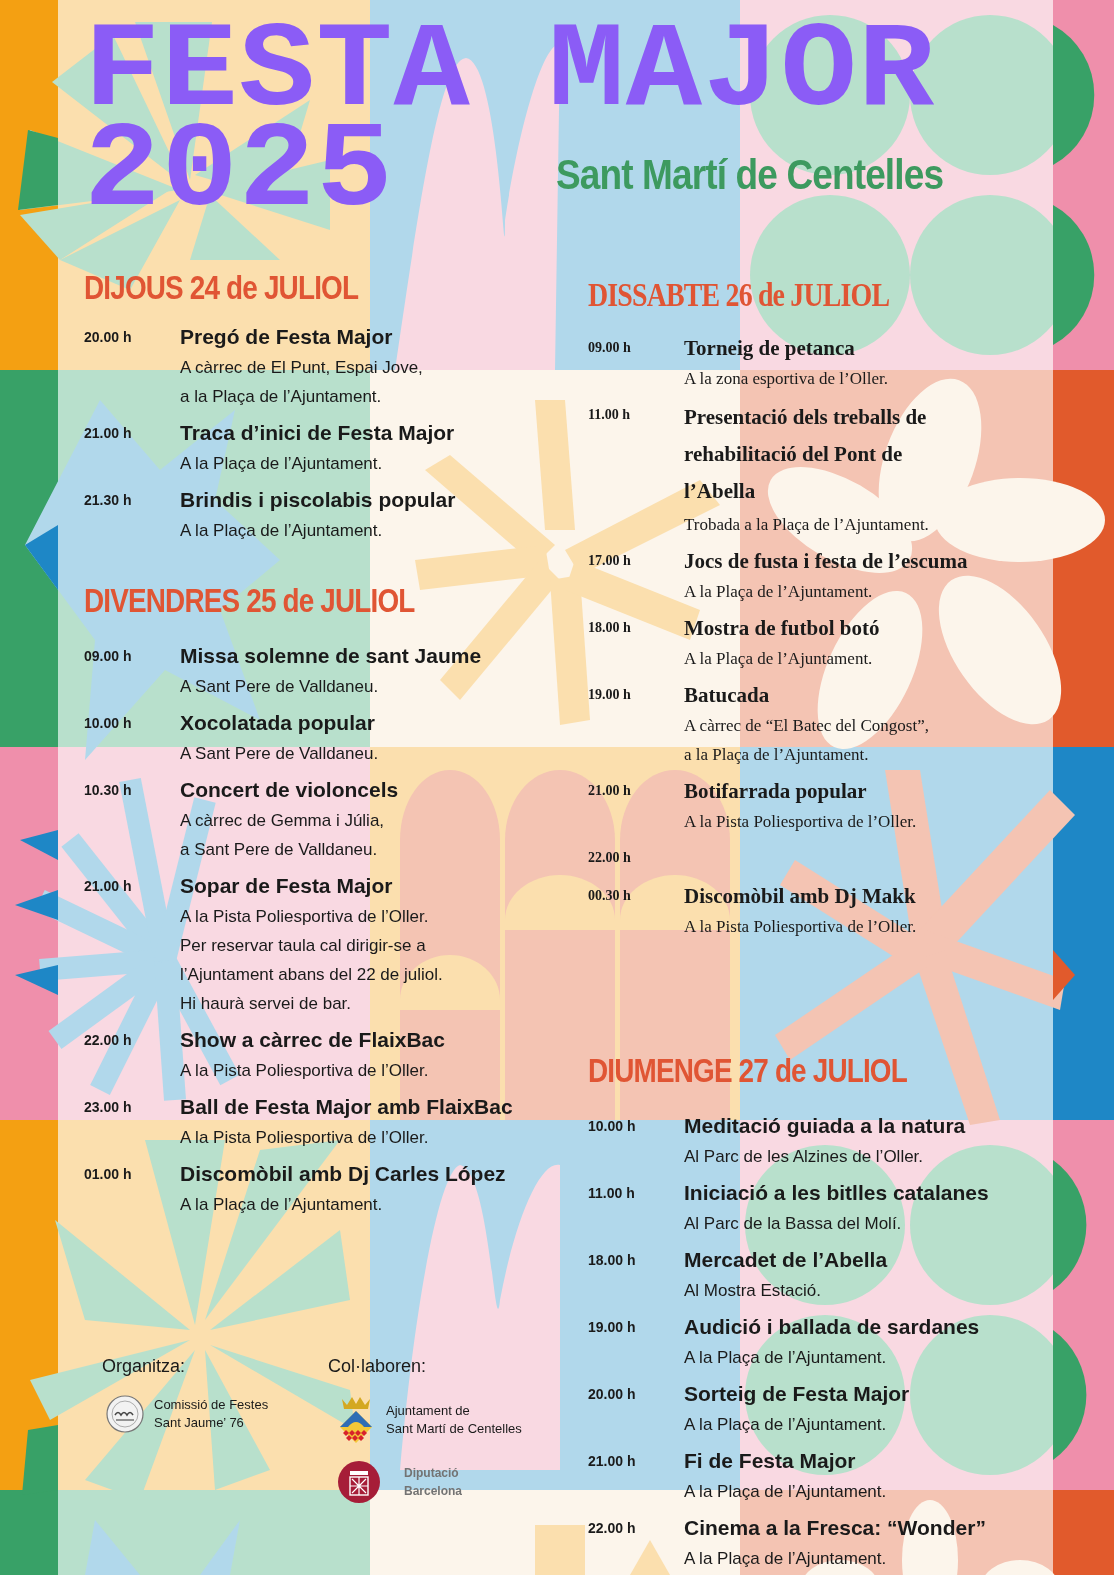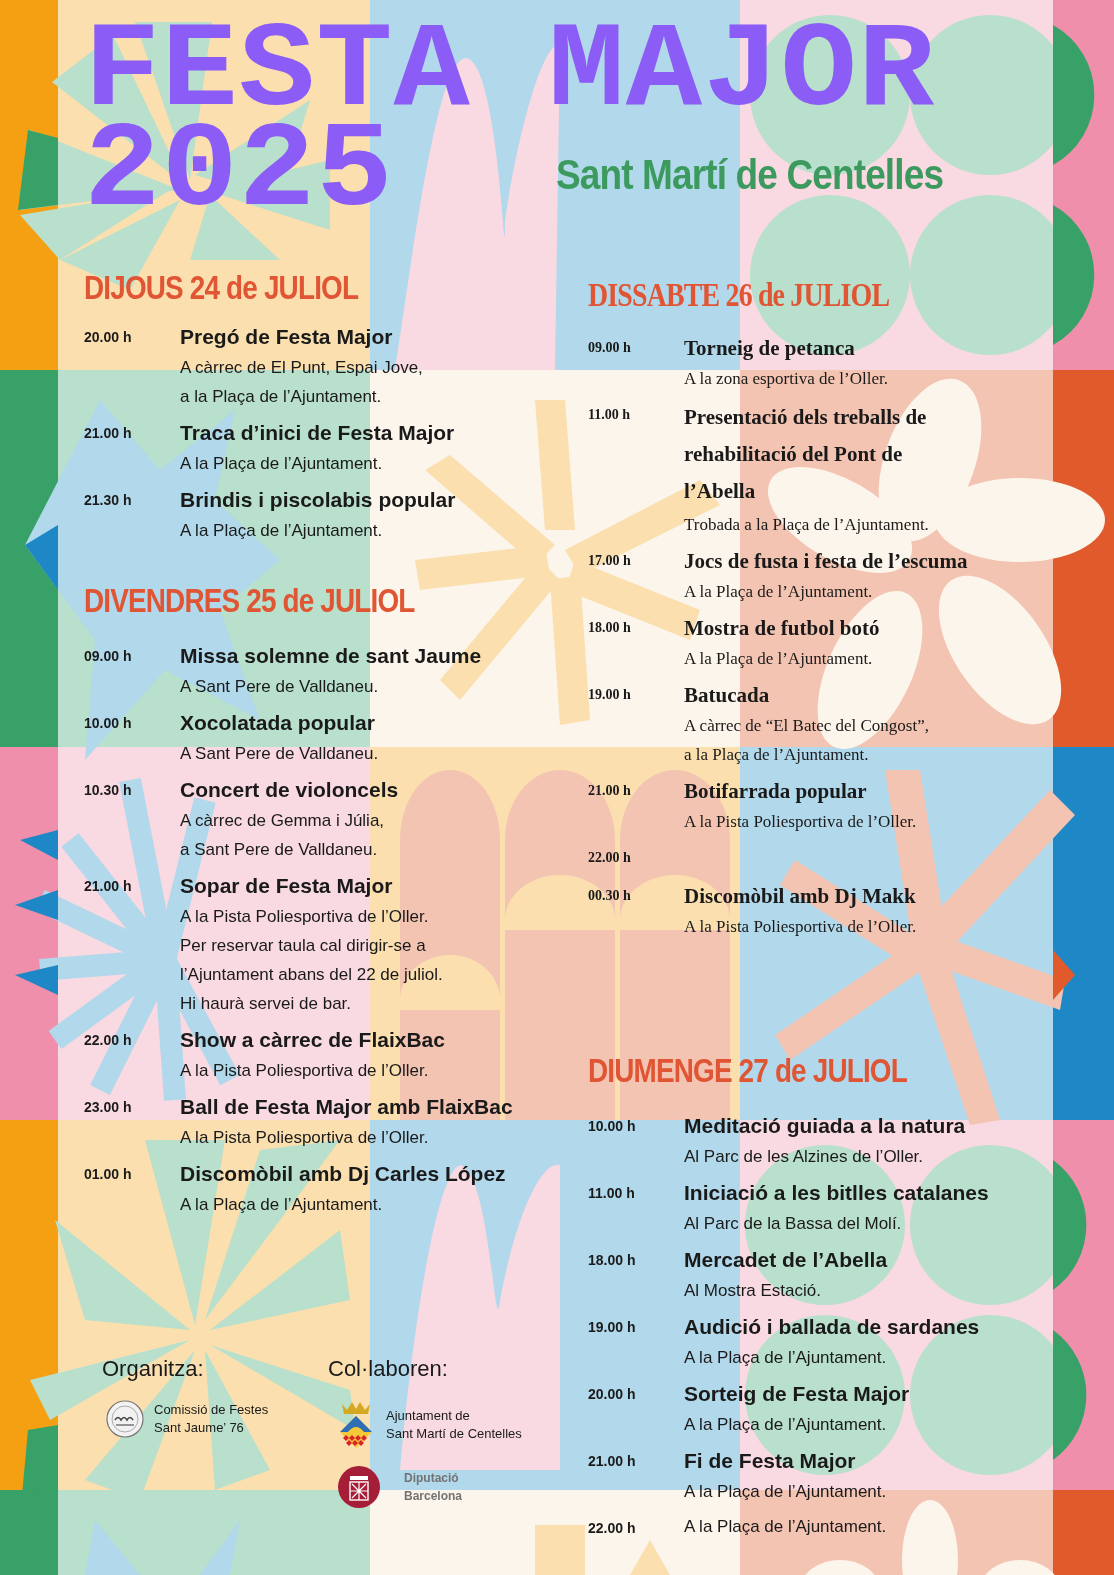--- a/index.html
+++ b/index.html
@@ -17,21 +17,21 @@
 
     .day { position: absolute; }
     .day-title { color: #e05534; font-weight: 700; font-size: 34px; letter-spacing: -1px; transform: scaleX(0.82); transform-origin: left; white-space: nowrap; margin-bottom: 14px; }
     .event { display: flex; margin-bottom: 6px; }
     .time { width: 96px; font-weight: 700; font-size: 14px; line-height: 32px; flex: none; white-space: nowrap; }
     .info { flex: 1; }
     .ev-name { font-weight: 700; font-size: 21px; line-height: 32px; }
     .ev-desc { font-size: 17px; line-height: 29px; font-weight: 400; }
 
     .credits { position: absolute; font-size: 17px; }
-    .credit-label { font-size: 22px; }
+    .credit-label { font-size: 18px; }
     .org { display: flex; align-items: center; margin-top: 18px; }
     .org-text { font-size: 13px; line-height: 18px; margin-left: 10px; }
     .dip-text { color: #737373; font-weight: 700; font-size: 12px; line-height: 18px; margin-left: 24px; }
   </style>
 </head>
 <body>
 
 <div class="bg">
 
   <div class="cell" style="left:0;top:0;width:58px;height:370px;background:#f4a012"></div>
@@ -361,20 +361,21 @@
   <div class="event">
     <div class="time">21.00 h</div>
     <div class="info">
       <div class="ev-name">Fi de Festa Major</div>
       <div class="ev-desc">A la Plaça de l’Ajuntament.</div>
     </div>
   </div>
   <div class="event">
     <div class="time">22.00 h</div>
     <div class="info">
+      <div class="ev-name">Cinema a la Fresca: “Wonder”</div>
       <div class="ev-desc">A la Plaça de l’Ajuntament.</div>
     </div>
   </div>
 </div>
 
 <div class="credits" style="left:102px;top:1356px;">
   <div class="credit-label">Organitza:</div>
   <div class="org" style="margin-left:4px">
     <svg width="38" height="38" viewBox="0 0 38 38">
       <circle cx="19" cy="19" r="18" fill="#f2f2f2" stroke="#777" stroke-width="1.2"></circle>

